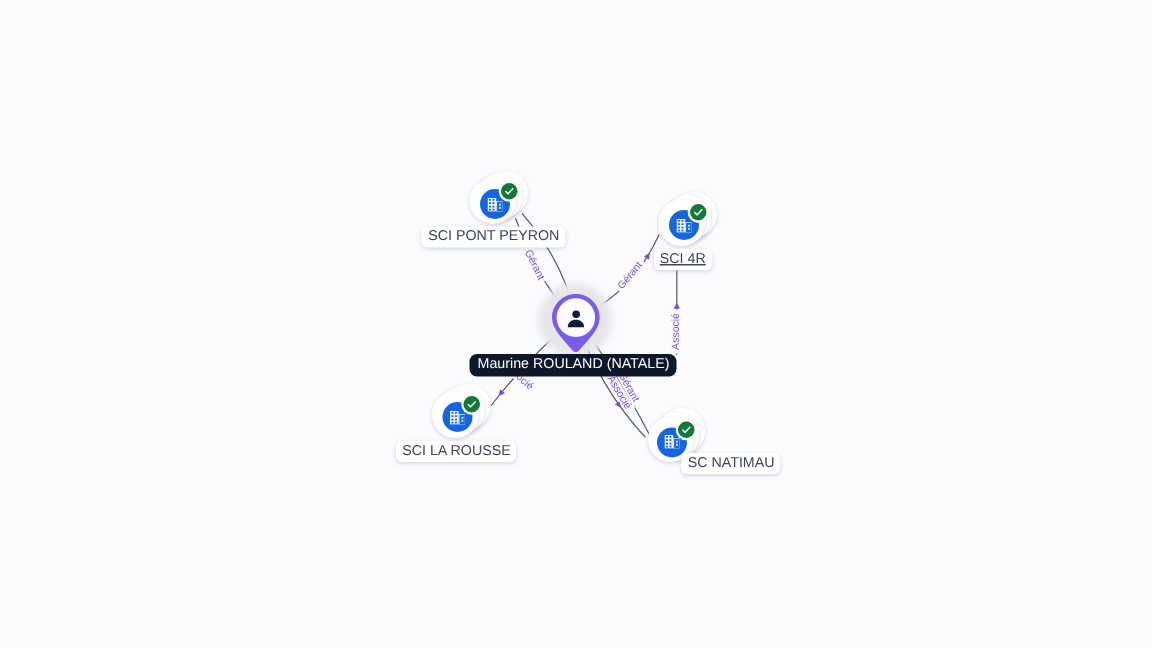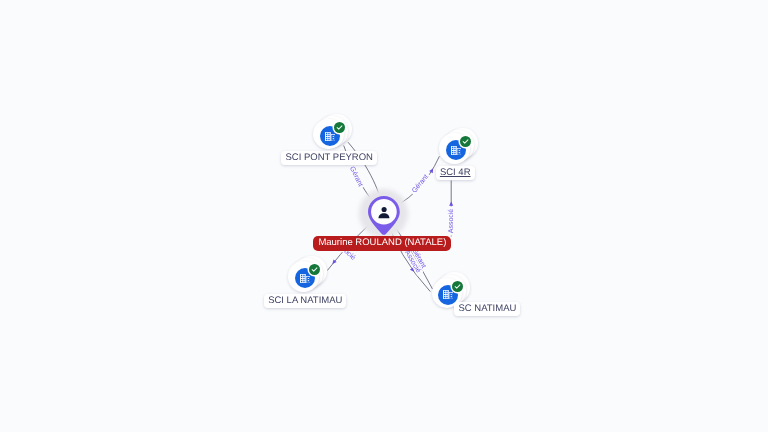--- a/index.html
+++ b/index.html
@@ -21,21 +21,21 @@
   .disc{position:absolute;border-radius:50%;background:#1565e0;
         display:flex;align-items:center;justify-content:center;}
   .badge{position:absolute;border-radius:50%;background:#16773a;
          box-shadow:0 0 0 1.5px #ffffff;
          display:flex;align-items:center;justify-content:center;}
   .pill{position:absolute;background:#ffffff;border-radius:4px;opacity:0.999;
         box-shadow:0 1px 3px rgba(70,72,110,0.22);
         display:flex;align-items:center;justify-content:center;
         color:#3f4263;font-size:9.5px;white-space:nowrap;
         padding:0 4px;height:14px;line-height:14px;}
-  .person-pill{position:absolute;background:#b91c1c;border-radius:5px;opacity:0.999;
+  .person-pill{position:absolute;background:#0f172a;border-radius:5px;opacity:0.999;
         display:flex;align-items:center;justify-content:center;
         color:#ffffff;font-size:9.5px;white-space:nowrap;
         padding:0 5px;height:14.8px;line-height:14.8px;}
   .halo{position:absolute;border-radius:50%;background:#e6e6ea;filter:blur(2.2px);}
   .pin{position:absolute;}
 </style>
 </head>
 <body>
 
 <div id="stage">
@@ -142,21 +142,21 @@
             <path fill="#eaf2fe" fill-rule="evenodd" d="M0 0 H58 V92 H0 ZM10 7 H23 V19 H10 Z   M33 7 H46 V19 H33 ZM10 28 H23 V40 H10 Z  M33 28 H46 V40 H33 ZM10 51 H23 V63 H10 Z  M33 51 H46 V63 H33 ZM10 71 H23 V83 H10 Z  M33 71 H46 V83 H33 Z"></path>
             <path fill="#eaf2fe" fill-rule="evenodd" d="M58 21 H105 V92 H58 ZM64 27 H99 V87 H64 ZM77 39 H89 V51 H77 ZM77 60 H89 V72 H77 Z"></path>
           </svg>
         </div>
         <div class="badge" style="left: 309.2px; top: 263.9px; width: 11px; height: 11px;">
           <svg width="11" height="11" viewBox="0 0 16 16">
             <path d="M4.6 8.2 L6.9 10.5 L11.5 5.6" fill="none" stroke="#e9f7ee" stroke-width="1.5" stroke-linecap="round" stroke-linejoin="round"></path>
           </svg>
         </div>
         <div class="pill" style="left: 264.128px; top: 294.4px;">
-          <div>SCI LA NATIMAU</div>
+          <div>SCI LA ROUSSE</div>
         </div>
       </div>
       <div class="node">
         <div class="stack" style="left: 439.4px; top: 272.3px; width: 30.6px; height: 30.6px;"></div>
         <div class="stack" style="left: 435.45px; top: 274.95px; width: 30.6px; height: 30.6px;"></div>
         <div class="stack" style="left: 431.5px; top: 277.6px; width: 30.6px; height: 30.6px;"></div>
         <div class="disc" style="left: 438.1px; top: 284.9px; width: 20px; height: 20px;">
           <svg width="10.5" height="9.2" viewBox="0 0 105 92">
             <path fill="#eaf2fe" fill-rule="evenodd" d="M0 0 H58 V92 H0 ZM10 7 H23 V19 H10 Z   M33 7 H46 V19 H33 ZM10 28 H23 V40 H10 Z  M33 28 H46 V40 H33 ZM10 51 H23 V63 H10 Z  M33 51 H46 V63 H33 ZM10 71 H23 V83 H10 Z  M33 71 H46 V83 H33 Z"></path>
             <path fill="#eaf2fe" fill-rule="evenodd" d="M58 21 H105 V92 H58 ZM64 27 H99 V87 H64 ZM77 39 H89 V51 H77 ZM77 60 H89 V72 H77 Z"></path>

